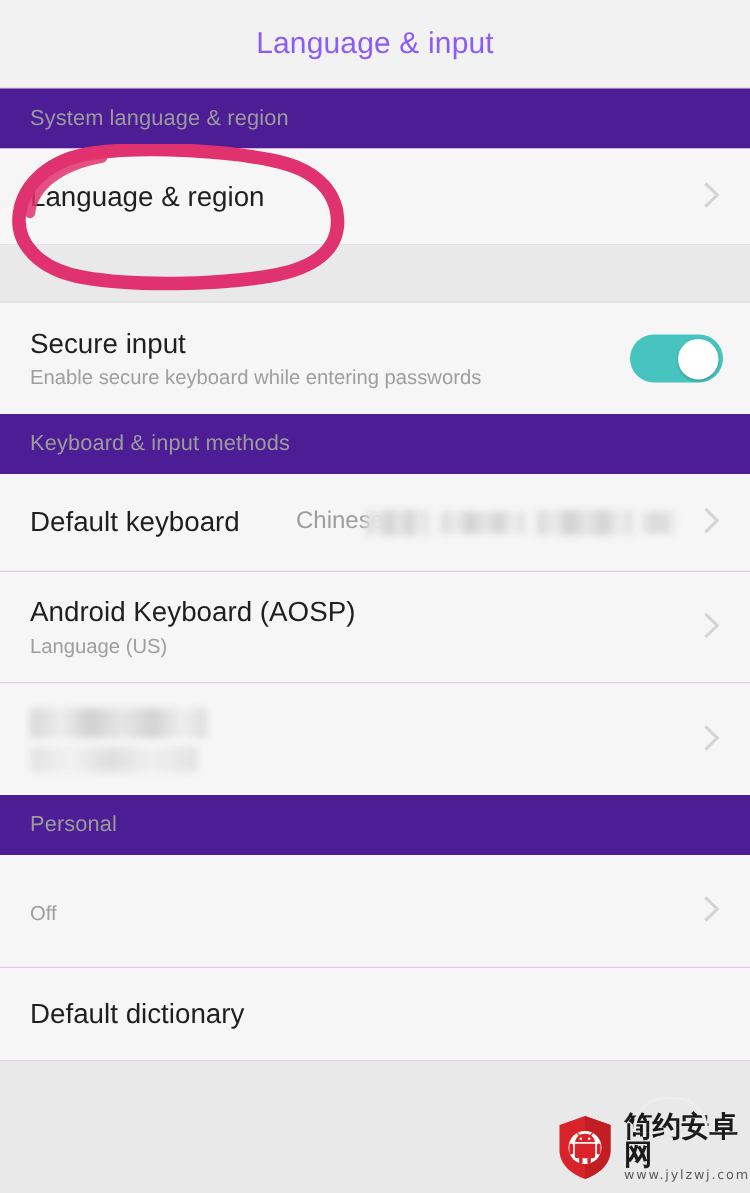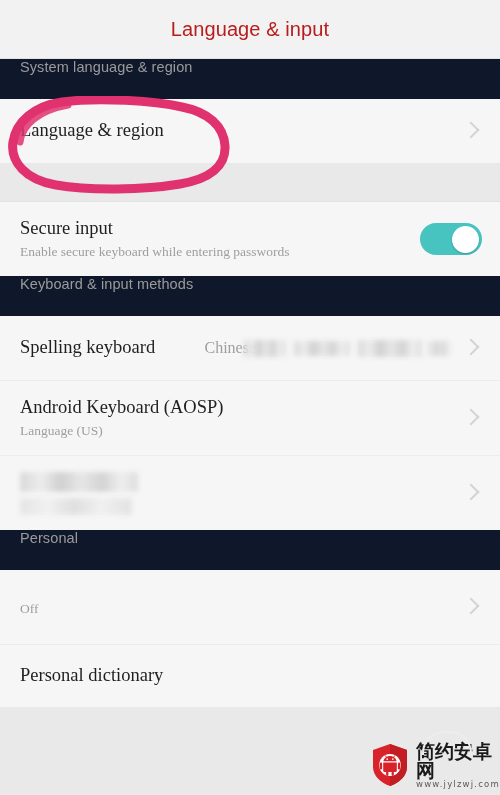--- a/index.html
+++ b/index.html
@@ -12,33 +12,33 @@
   }
   .screen{width:500px;height:795px;position:relative;background:#E9E9E9;}
 
   
   .titlebar{
     height:58px;background:#F2F2F2;
     display:flex;align-items:center;justify-content:center;
     border-bottom:1px solid #E2E2E2;
   }
   .titlebar .title{
-    font-size:20px;color:#b91c1c;letter-spacing:.1px;
+    font-size:20px;color:#8b5cf6;letter-spacing:.1px;
   }
 
   
   .section-head{
-    background:#0f172a;
-    height:40px;display:flex;align-items:flex-start;
+    background:#4c1d95;
+    height:40px;display:flex;align-items:center;
     padding:0 20px;box-sizing:border-box;
   }
   .section-head span{font-size:14.5px;color:#9b9b9b;letter-spacing:.1px;}
 
   
-  .card{background:#d946ef;font-family:Liberation Serif, serif;}
+  .card{background:#d946ef;}
   .row{
     position:relative;background:#F6F6F6;
     display:flex;align-items:center;
     padding:0 18px 0 20px;box-sizing:border-box;
     min-height:64px;
   }
   .row.tall{min-height:74px;}
   .row .texts{flex:1;display:flex;flex-direction:column;justify-content:center;min-width:0;}
   .row .primary{font-size:18.5px;color:#1f1f1f;line-height:1.25;}
   .row .secondary{font-size:13.5px;color:#9e9e9e;margin-top:4px;line-height:1.2;}
@@ -147,21 +147,21 @@
   </div>
 
   <div class="section-head">
     <span>Keyboard &amp; input methods</span>
   </div>
 
   <div class="card">
 
     <div class="row">
       <div class="texts">
-        <div class="primary">Spelling keyboard</div>
+        <div class="primary">Default keyboard</div>
       </div>
       <div class="value">
         <span>Chinese</span>
         <span class="blur" style="width:42px;height:17px;margin-left:-12px;"></span>
         <span class="blur" style="width:56px;height:15px;margin-left:8px;"></span>
         <span class="blur" style="width:64px;height:17px;margin-left:8px;"></span>
         <span class="blur" style="width:22px;height:15px;margin-left:6px;"></span>
       </div>
       <div class="chev"></div>
     </div>
@@ -197,21 +197,21 @@
     <div class="row tall">
       <div class="texts">
         <div class="secondary">Off</div>
       </div>
       <div class="chev"></div>
     </div>
     <div class="sep"></div>
 
     <div class="row" style="min-height:62px">
       <div class="texts">
-        <div class="primary">Personal dictionary</div>
+        <div class="primary">Default dictionary</div>
       </div>
     </div>
   </div>
 
   <div class="annot">
     <svg width="232" height="98" viewBox="0 0 232 98" fill="none" xmlns="http://www.w3.org/2000/svg">
       <path d="M58 6 C30 10 12 26 9 46 C6 66 22 84 52 89 C86 95 140 94 176 88 C206 83 222 70 221 50 C220 30 204 16 178 11 C150 5 96 1 58 6 Z" stroke="#E0326E" stroke-width="9" stroke-linecap="round" stroke-linejoin="round" fill="none"></path>
       <path d="M64 9 C36 14 18 28 16 46" stroke="#E0326E" stroke-width="7" stroke-linecap="round" fill="none" opacity="0.85"></path>
     </svg>
   </div>

